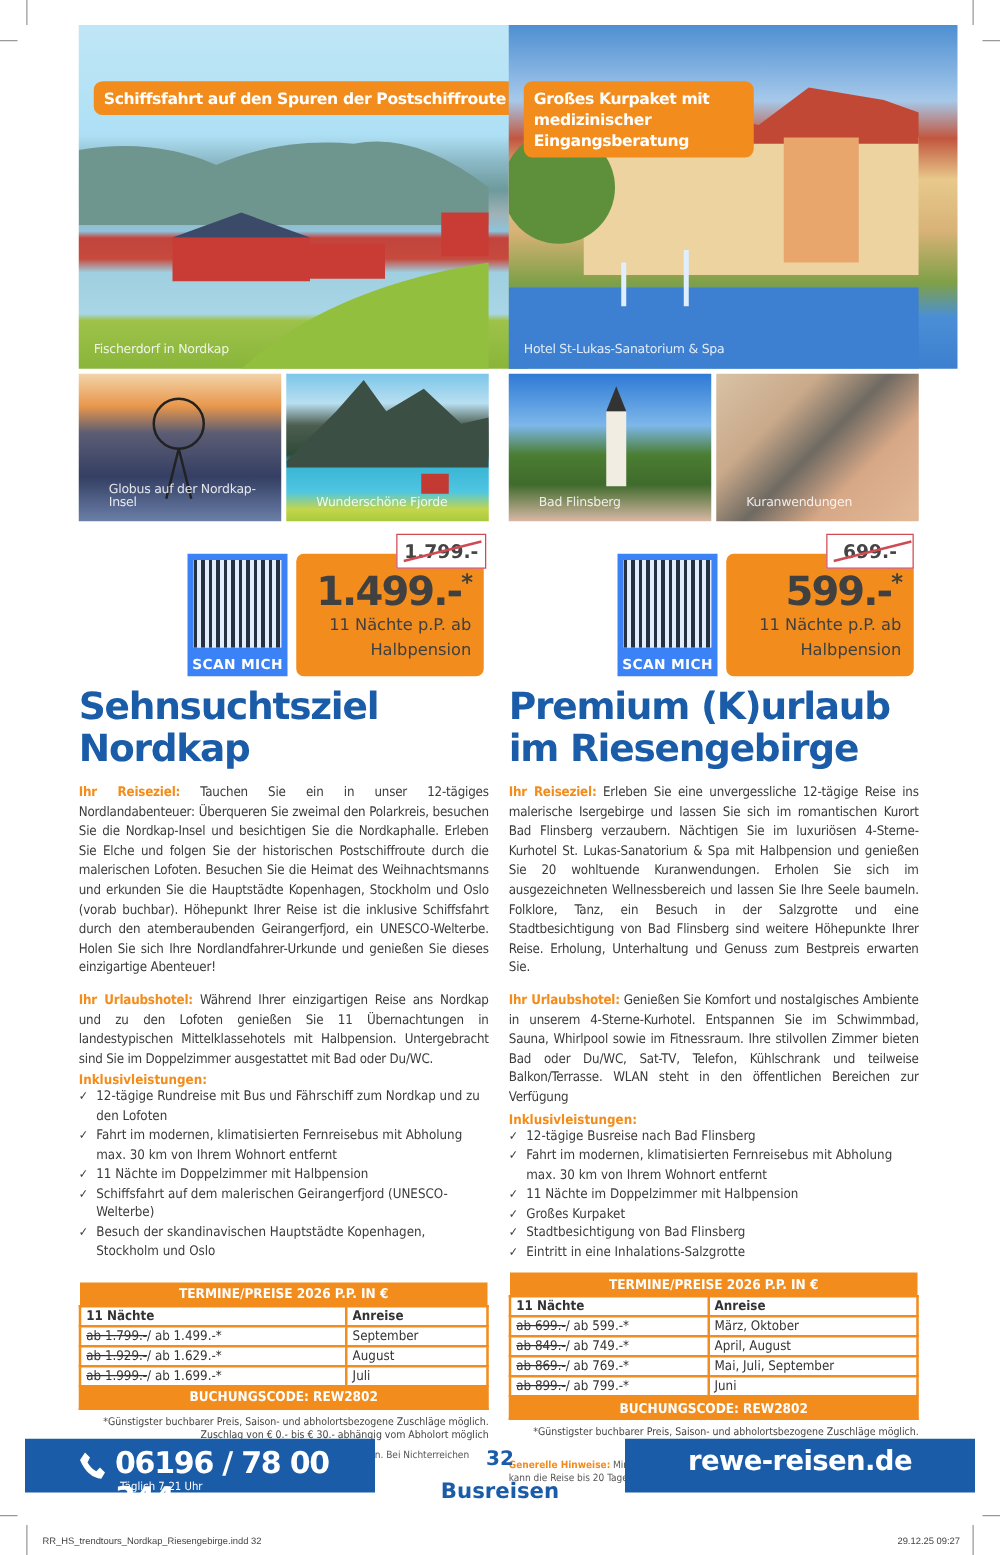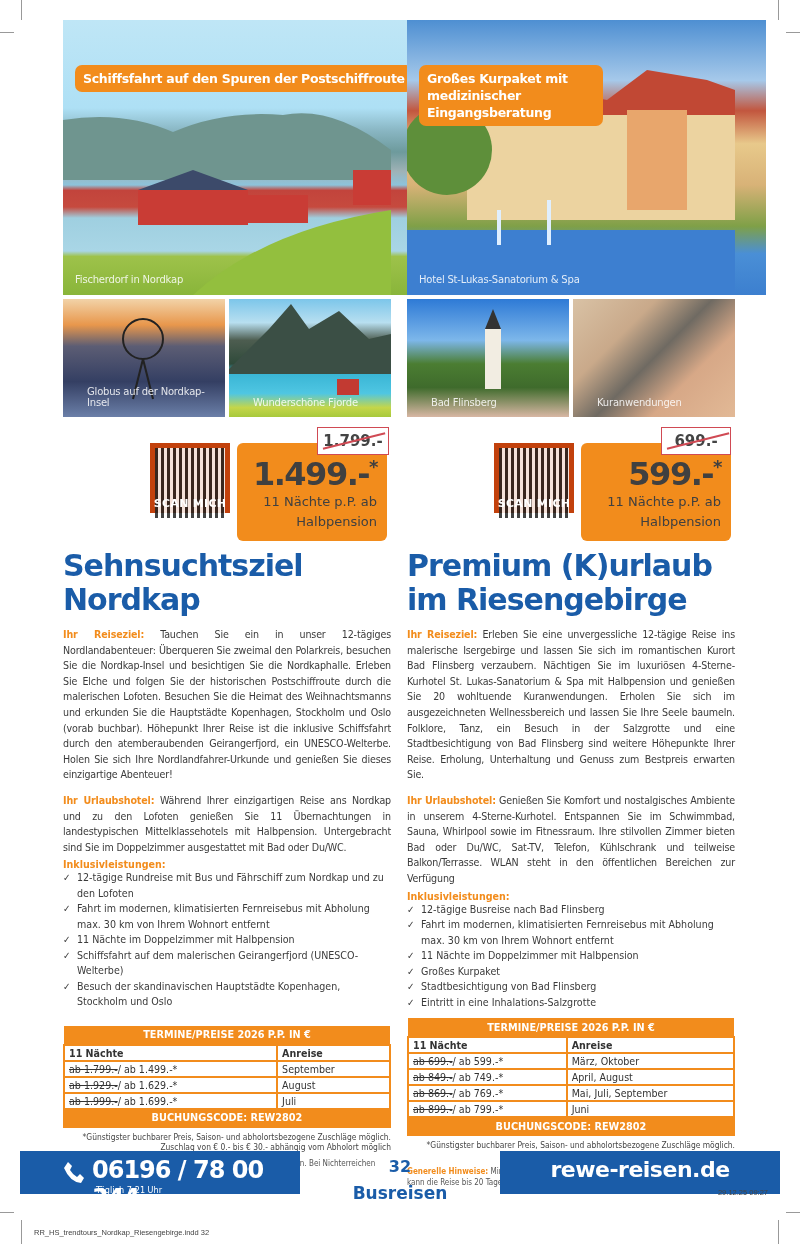--- a/index.html
+++ b/index.html
@@ -8,21 +8,21 @@
   .col{position:absolute;top:20px;width:328px;}
   .col.left{left:63px;}
   .col.right{left:407px;}
   .hero{position:relative;width:359px;height:275px;overflow:hidden;}
   .hero .tag{position:absolute;left:12px;top:45px;background:#f28c1c;color:#fff;font-weight:bold;font-size:12.5px;line-height:17px;padding:5px 8px;border-radius:7px;font-family:"DejaVu Sans",sans-serif;letter-spacing:-0.3px;}
   .caption{position:absolute;left:12px;bottom:10px;color:#fff;font-size:10px;opacity:.85;font-family:"DejaVu Sans",sans-serif;letter-spacing:-0.2px;}
   .thumbs{display:flex;gap:4px;margin-top:4px;}
   .thumb{position:relative;width:162px;height:118px;overflow:hidden;}
   .thumb .caption{bottom:9px;left:24px;}
   .priceRow{position:relative;height:128px;margin-top:4px;}
-  .qr{position:absolute;left:87px;top:22px;width:80px;height:70px;background:#c2410c;}
+  .qr{position:absolute;left:87px;top:22px;width:80px;height:98px;background:#3b82f6;}
   .qr .code{position:absolute;left:5px;top:5px;width:70px;height:70px;background:#fff;}
   .qr .scan{position:absolute;left:0;bottom:3px;width:80px;text-align:center;color:#fff;font-weight:bold;font-size:11px;font-family:"DejaVu Sans",sans-serif;letter-spacing:.3px;}
   .pricebox{position:absolute;left:174px;top:22px;width:150px;height:98px;background:#f28c1c;border-radius:6px;color:#404040;text-align:right;}
   .pricebox .big{font-size:32px;font-weight:bold;line-height:36px;margin:6px 10px 0 0;font-family:"DejaVu Sans",sans-serif;letter-spacing:-1.5px;}
   .pricebox .big sup{font-size:18px;}
   .pricebox .sub{font-size:13px;line-height:20px;margin-right:10px;font-family:"DejaVu Sans",sans-serif;}
   .oldprice{position:absolute;right:2px;top:6px;width:70px;height:26px;border:1.5px solid #d04a54;background:#fff;text-align:center;font-weight:bold;font-size:15px;line-height:26px;color:#444;overflow:hidden;font-family:"DejaVu Sans",sans-serif;}
   .oldprice .strike{position:absolute;left:4px;top:12px;width:64px;height:1.5px;background:#d04a54;transform:rotate(-14deg);}
   h1{color:#1a5ca8;font-size:30px;line-height:34px;margin:0;font-weight:bold;font-family:"DejaVu Sans",sans-serif;letter-spacing:-1px;}
   .txt{font-size:10.6px;line-height:15.6px;text-align:justify;color:#3a3a3a;margin:10px 0 0 0;letter-spacing:-0.15px;}
@@ -43,21 +43,21 @@
   .phone{left:0;width:280px;}
   .phone .num{position:absolute;left:44px;top:5px;font-size:24px;font-weight:bold;font-family:"DejaVu Sans",sans-serif;letter-spacing:-1px;}
   .phone .hours{position:absolute;left:76px;top:34px;font-size:9px;}
   .phone .ph{position:absolute;left:44px;top:8px;}
   .mid{position:absolute;left:280px;width:200px;top:0;height:58px;text-align:center;color:#1a5ca8;font-weight:bold;font-family:"DejaVu Sans",sans-serif;}
   .mid .pg{font-size:16px;margin-top:6px;}
   .mid .sec{font-size:17px;margin-top:7px;}
   .web{left:480px;width:280px;text-align:center;}
   .web .url{font-size:22px;font-weight:bold;margin-top:6px;font-family:"DejaVu Sans",sans-serif;letter-spacing:-0.5px;}
   .slug{position:absolute;top:1228px;left:34px;font-size:7.5px;color:#444;font-family:"Liberation Sans",sans-serif;}
-  .slugdate{position:absolute;top:1188px;right:32px;font-size:7.5px;color:#444;font-family:"Liberation Sans",sans-serif;}
+  .slugdate{position:absolute;top:1228px;right:32px;font-size:7.5px;color:#444;font-family:"Liberation Sans",sans-serif;}
 </style>
 </head>
 <body>
 
 <div class="crop" style="left:21px;top:0;width:1px;height:20px;"></div>
 <div class="crop" style="left:0;top:32px;width:14px;height:1px;"></div>
 <div class="crop" style="left:778px;top:0;width:1px;height:20px;"></div>
 <div class="crop" style="left:786px;top:32px;width:14px;height:1px;"></div>
 <div class="crop" style="left:0;top:1212px;width:14px;height:1px;"></div>
 <div class="crop" style="left:786px;top:1212px;width:14px;height:1px;"></div>

